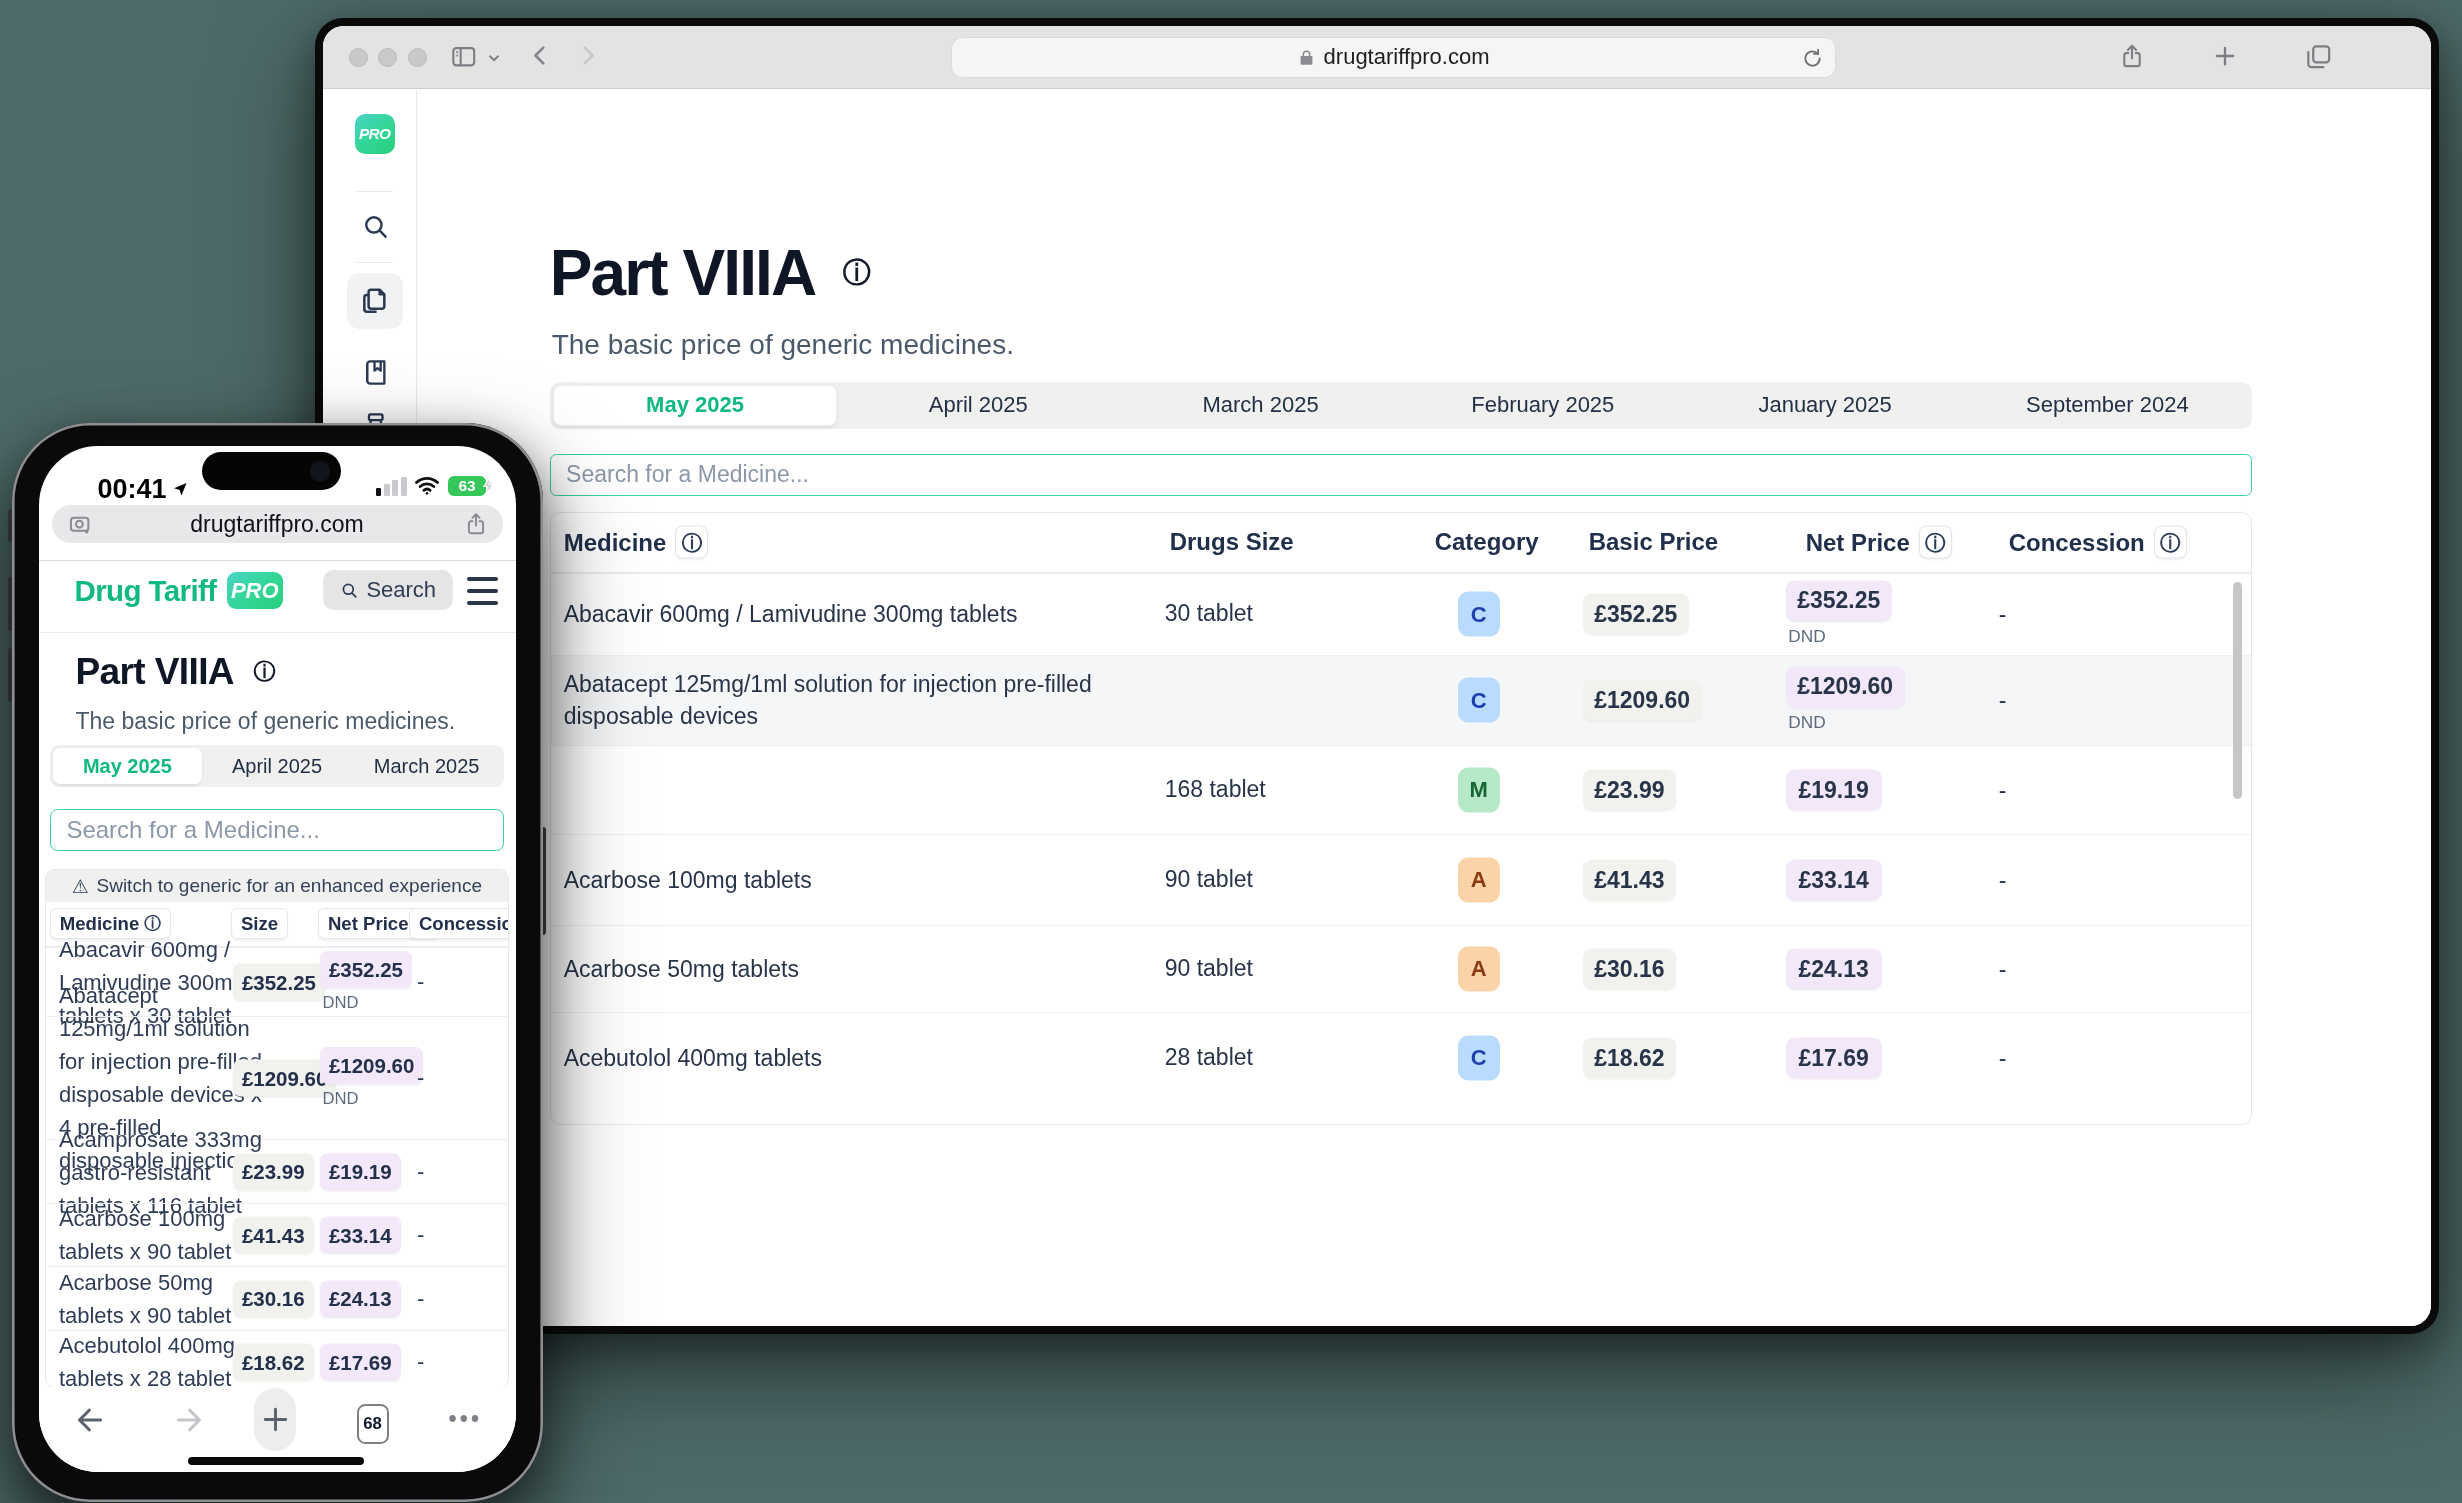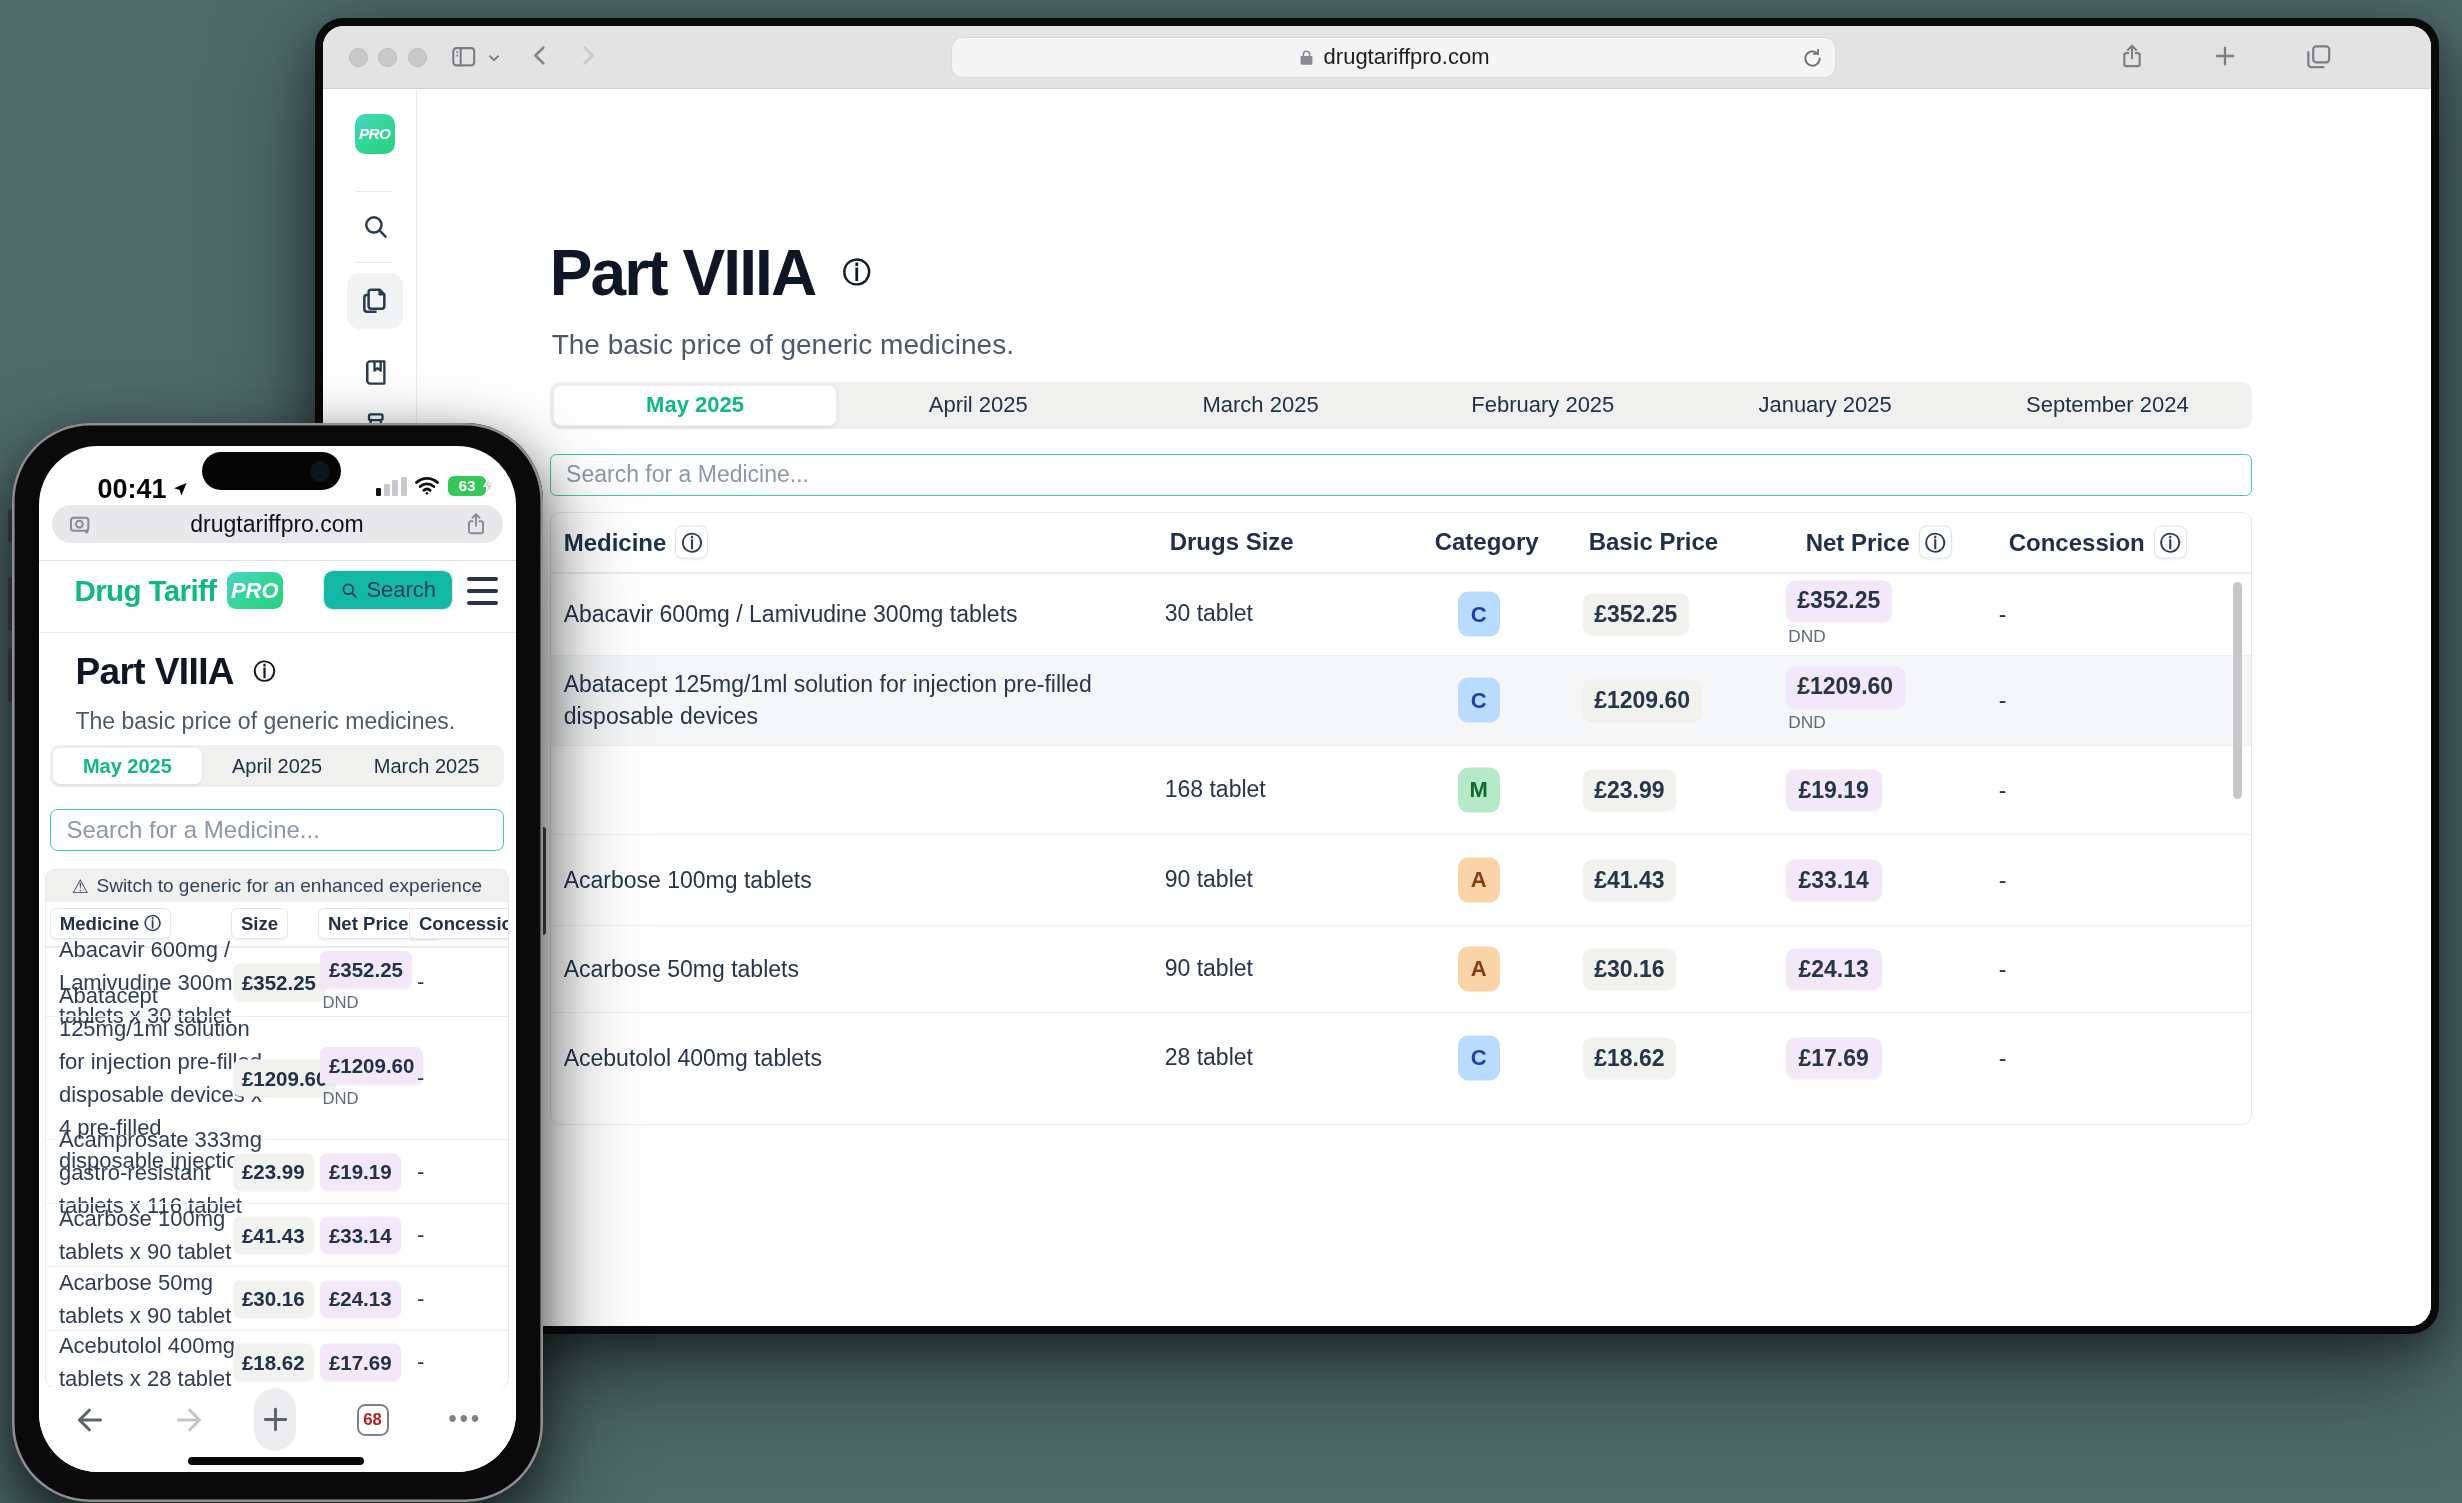--- a/index.html
+++ b/index.html
@@ -76,21 +76,21 @@
   .batt{position:relative;width:38px;height:20.5px;border-radius:5.8px;background:#35c759;color:#fff;font-size:15.4px;font-weight:700;display:flex;align-items:center;justify-content:center}
   .batt .tip{position:absolute;right:-4.5px;top:6.4px;width:3.2px;height:7.7px;border-radius:1.3px;background:#c7c7cb}
   .batt svg{position:absolute;right:-9px;top:0.6px}
   .purl{position:absolute;left:13px;top:59px;width:451px;height:38px;border-radius:19px;background:#e8e8ea;display:flex;align-items:center;justify-content:center;font-size:23px;color:#0f1115}
   .purl .licon{position:absolute;left:15.4px;top:5.8px;color:#8b8b90}
   .purl .ricon{position:absolute;right:14px;top:6.4px;color:#8b8b90}
   .phr{position:absolute;left:0;width:477px;height:1.3px;background:#dcdee2}
   .pbrand{position:absolute;left:36px;top:126px;display:flex;align-items:center;gap:10.3px}
   .pbrand .bt{font-size:29.5px;font-weight:700;color:#10b981;letter-spacing:-0.6px}
   .pbrand .badge{width:56px;height:37px;border-radius:9px;background:linear-gradient(140deg,#4ad4c6 0%,#31d694 55%,#29cf7c 100%);display:flex;align-items:center;justify-content:center;color:#fff;font-size:22px;font-weight:700;font-style:italic}
-  .psearchbtn{position:absolute;right:63px;top:124px;height:40px;border:1.3px solid #e2e8f0;border-radius:10.3px;background:#14b8a6;display:flex;align-items:center;gap:7.7px;padding:0 15.4px;font-size:22px;color:#2e3c55}
+  .psearchbtn{position:absolute;right:63px;top:124px;height:40px;border:1.3px solid #e2e8f0;border-radius:10.3px;background:#e5e5e5;display:flex;align-items:center;gap:7.7px;padding:0 15.4px;font-size:22px;color:#2e3c55}
   .pmenu{position:absolute;right:18px;top:131px;width:31px;height:28px;display:flex;flex-direction:column;justify-content:space-between}
   .pmenu i{display:block;height:3.8px;border-radius:1.9px;background:#27344a}
   .ptitle{position:absolute;left:37px;top:205px;font-size:37px;font-weight:700;letter-spacing:-0.6px;color:#0f1726;display:flex;align-items:center;gap:16.7px}
   .ptitle .info-circ{width:27px;height:27px;font-size:22px;color:#111827}
   .psub{position:absolute;left:37px;top:262px;font-size:23px;color:#4b5a6b}
   .ptabs{position:absolute;left:11.5px;top:299px;width:454px;height:42px;background:#f0f1ee;border-radius:9px;display:flex;padding:2.6px}
   .ptab{flex:1;display:flex;align-items:center;justify-content:center;font-size:20px;color:#223047;border-radius:7px}
   .ptab.active{background:#fff;color:#10b981;font-weight:700;box-shadow:0 1.3px 3.2px rgba(0,0,0,.08)}
   .psearch{position:absolute;left:11.5px;top:363px;width:454px;height:42px;border:1.6px solid #35d29b;border-radius:7.7px;font-size:24px;color:#33415a;padding:0 15.4px;outline:none;background:#fff}
   .psearch::placeholder{color:#8b98a9}
@@ -105,21 +105,21 @@
   .pname{left:13px;width:203px;font-size:22px;color:#2e3c55;line-height:1.5}
   .ppricebox{left:187px;min-width:64px;height:37px;background:#f1f1ee;border-radius:7.7px;display:flex;align-items:center;justify-content:center;font-size:20.5px;font-weight:700;color:#22304b;padding:0 9px;box-shadow:0 1.3px 1.9px rgba(0,0,0,.05)}
   .pnetwrap{left:274px;display:flex;flex-direction:column;align-items:flex-start;gap:5.1px}
   .pnetbox{min-width:67px;height:37px;background:#f2e8fa;border-radius:7.7px;display:flex;align-items:center;justify-content:center;font-size:20.5px;font-weight:700;color:#22304b;padding:0 9px;box-shadow:0 1.3px 1.9px rgba(0,0,0,.05)}
   .pdnd{font-size:16.7px;color:#5d6b7e;padding-left:2.6px}
   .pdnd:empty{display:none}
   .pdash{left:371px;font-size:22px;font-weight:500;color:#2e3c55}
   .pnav{position:absolute;left:0;top:941px;width:477px;height:85px;background:#fff}
   .nbtn{position:absolute;display:flex;align-items:center;justify-content:center}
   .plusoval{position:absolute;left:215px;top:1.3px;width:42px;height:63px;border-radius:22px;background:#ededef}
-  .tabsq{width:32px;height:32px;border:2.6px solid #7f7f88;border-radius:8.3px;display:flex;align-items:center;justify-content:center;font-size:16.7px;font-weight:700;color:#b91c1c}
+  .tabsq{width:32px;height:40px;border:2.6px solid #7f7f88;border-radius:8.3px;display:flex;align-items:center;justify-content:center;font-size:16.7px;font-weight:700;color:#0f172a}
   .moredots{font-size:23px;letter-spacing:3.2px;color:#7f7f88;font-weight:700}
   .homebar{position:absolute;left:149px;top:1011px;width:176px;height:8.3px;border-radius:4.5px;background:#0a0a0a}
 </style>
 </head>
 <body>
 
 <div id="stage">
 
   <div class="bwin">
     <div class="binner">

